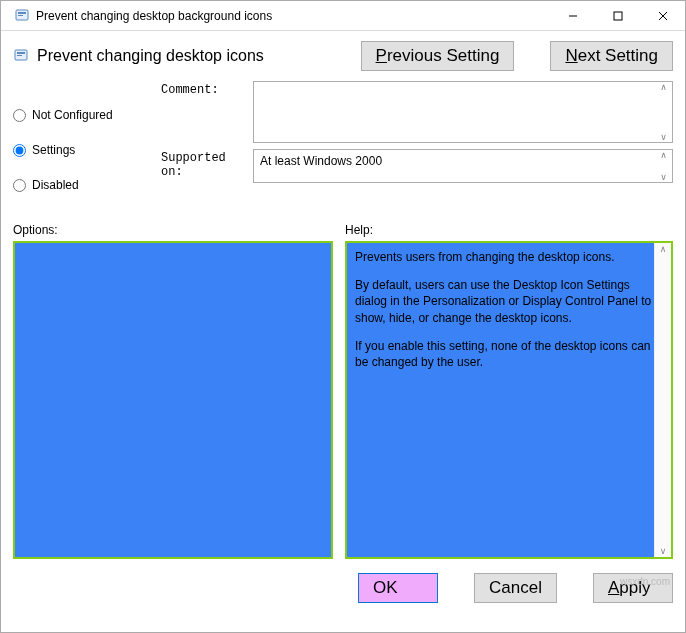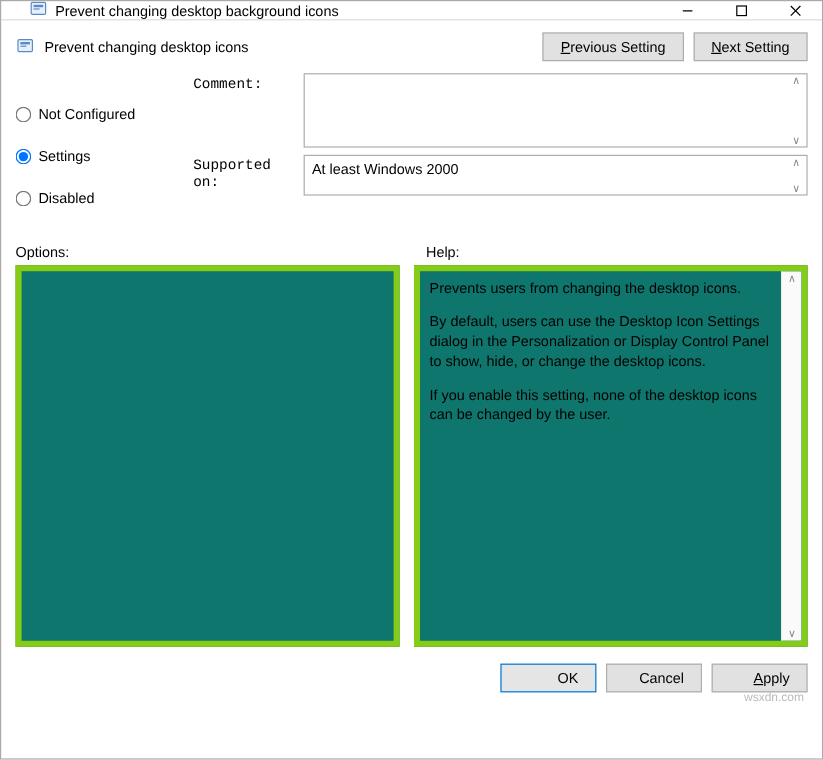--- a/index.html
+++ b/index.html
@@ -10,49 +10,50 @@
     background: #fff;
     color: #000;
     width: 686px;
     height: 633px;
     border: 1px solid #aaa;
     display: flex;
     flex-direction: column;
   }
   .titlebar {
     display: flex;
-    align-items: flex-end;
-    height: 16px;
-    padding-left: 23px;
+    align-items: center;
+    height: 30px;
+    padding-left: 13px;
     border-bottom: 1px solid #ddd;
   }
   .titlebar .app-icon { width: 16px; height: 16px; margin-right: 6px; }
   .titlebar .title { flex: 1; font-size: 12px; }
   .winbtns { display: flex; height: 100%; }
   .winbtn {
     width: 45px; display: flex; align-items: center; justify-content: center;
     font-size: 12px; color: #000;
   }
 
   .header-row {
     display: flex;
     align-items: center;
     padding: 10px 12px 4px 12px;
   }
   .header-row .h-icon { width: 16px; height: 16px; margin-right: 8px; }
-  .header-row .h-title { flex: 1; font-size: 12px; }
+  .header-row .h-title { flex: 1; font-size: 16px; }
   .nav-btns { display: flex; gap: 8px; }
   .btn {
     background: #e1e1e1;
     border: 1px solid #adadad;
     padding: 4px 14px;
     font-family: inherit;
-    font-size: 12px;
+    font-size: 17px;
     min-width: 90px;
-    text-align: right;
+    text-align: left;
+    margin-left: 28px;
   }
   .btn .mn { text-decoration: underline; }
 
   .upper {
     display: flex;
     padding: 6px 12px 4px 12px;
     gap: 8px;
   }
   .radios { width: 140px; padding-top: 6px; }
   .radio-row {
@@ -79,33 +80,33 @@
     position: absolute; right: 0; top: 0; bottom: 0; width: 17px;
     display: flex; flex-direction: column; justify-content: space-between;
     align-items: center;
     color: #888; font-size: 9px;
     background: #f5f5f5;
     border-left: 1px solid #e5e5e5;
   }
   .scroll-affordance.nobg { background: transparent; border: none; }
 
   .columns-header {
-    display: flex; padding: 6px 12px 4px 12px; gap: 22px;
+    display: flex; padding: 6px 12px 4px 12px; gap: 12px;
   }
   .columns-header .col1 { width: 320px; }
   .columns-header .col2 { flex: 1; }
 
   .columns {
     display: flex; gap: 12px; padding: 0 12px 4px 12px;
     height: 322px;
   }
   .panel {
-    border: 5px solid #84cc16;
+    border: 2px solid #84cc16;
     width: 320px;
-    background: #0f766e;
+    background: #3b82f6;
     position: relative;
   }
   .panel.help {
     flex: 1; width: auto;
     padding: 6px 18px 6px 8px;
     font-size: 12px;
     line-height: 1.35;
     overflow: hidden;
   }
   .panel.help p { margin: 0 0 12px 0; }
@@ -116,21 +117,21 @@
     color: #888; font-size: 9px;
     background: #fafafa;
     border-left: 1px solid #eee;
   }
 
   .footer {
     display: flex; justify-content: flex-end; gap: 8px;
     padding: 10px 12px 12px 12px;
   }
   .btn.primary {
-    background: #e5e5e5;
+    background: #f0abfc;
     border: 1px solid #0078d7;
     min-width: 80px;
   }
   .btn.std { min-width: 80px; }
 
   .watermark {
     position: absolute;
     right: 16px; bottom: 46px;
     font-size: 10px; color: #bbb;
   }

